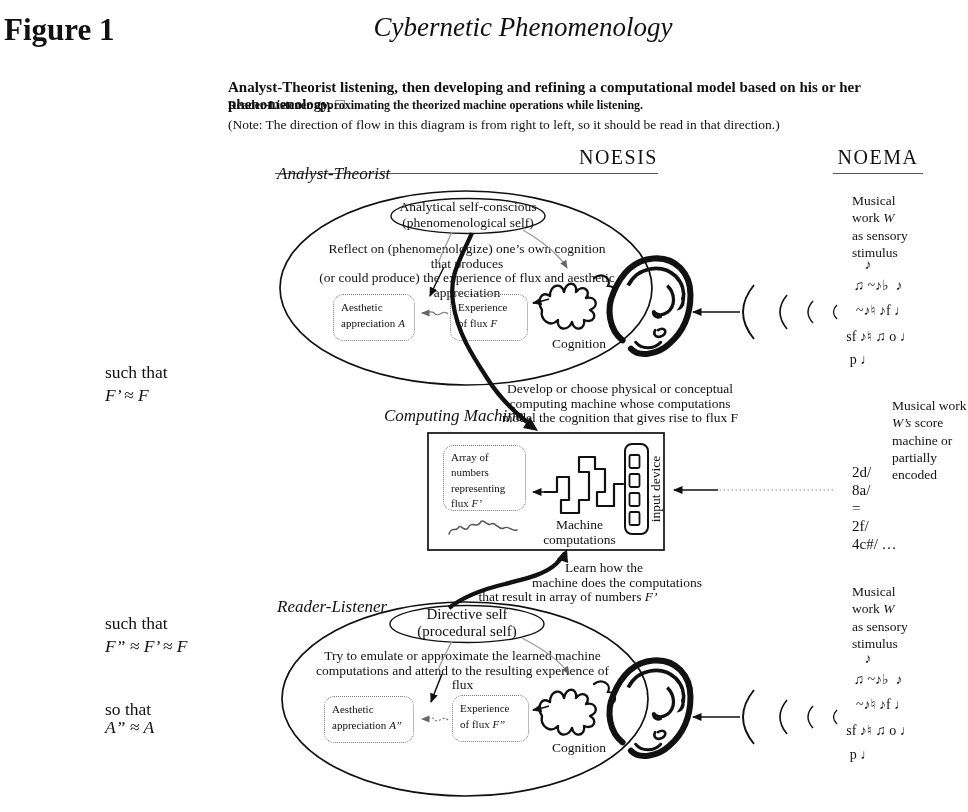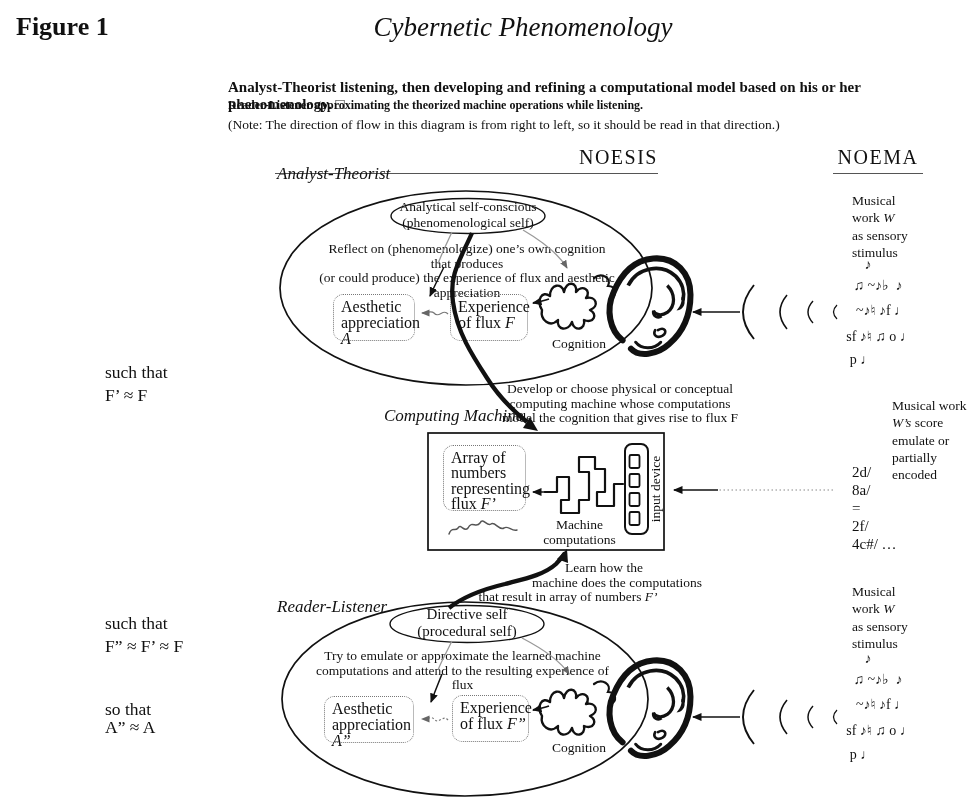--- a/index.html
+++ b/index.html
@@ -7,34 +7,34 @@
             font-family:"Liberation Serif", serif; color:#111; overflow:hidden; }
   .abs { position:absolute; }
   .s13 { font-size:13.5px; line-height:14.5px; }
   .ctr { text-align:center; }
   .it  { font-style:italic; }
   .bold{ font-weight:bold; }
   .script { font-style:italic; font-size:17px; }
   .colhead { font-size:20px; letter-spacing:1.5px; text-align:center;
              border-bottom:1px solid #555; padding-bottom:4px; }
   .box { position:absolute; border:1.4px dotted #777; border-radius:10px;
-         box-sizing:border-box; padding:4px 0 0 7px; font-size:16px; line-height:16px; }
+         box-sizing:border-box; padding:4px 0 0 7px; font-size:11px; line-height:16px; }
   .margin-label { font-size:17.5px; line-height:21px; }
-  .margin-formula { font-size:17.5px; }
+  .margin-formula { font-size:17.5px; font-style:italic; }
   .noema-txt { font-size:13.5px; line-height:17.3px; }
   .notes-line { font-size:14px; white-space:pre; text-align:center; width:120px; }
   .code-line { font-size:15px; line-height:18px; }
   svg.overlay { position:absolute; left:0; top:0; pointer-events:none; }
 </style>
 </head>
 <body>
 
 <div id="canvas">
 
-  <div class="abs bold" style="left:16px; top:12px; font-size:26px;">Figure 1</div>
+  <div class="abs bold" style="left:4px; top:12px; font-size:31px;">Figure 1</div>
   <div class="abs ctr it" style="left:323px; top:12px; width:400px; font-size:27px;">Cybernetic Phenomenology</div>
 
   <div class="abs bold" style="left:228px; top:79px; width:720px; font-size:15px;">Analyst-Theorist listening, then developing and refining a computational model based on his or her phenomenology. □</div>
   <div class="abs bold" style="left:228px; top:98px; width:720px; font-size:12px;">Reader-Listener approximating the theorized machine operations while listening.</div>
   <div class="abs" style="left:228px; top:117px; width:720px; font-size:13.5px;">(Note: The direction of flow in this diagram is from right to left, so it should be read in that direction.)</div>
 
   <div class="abs colhead" style="left:275px; top:146px; width:383px;text-align:right;">NOESIS</div>
   <div class="abs colhead" style="left:833px; top:146px; width:90px;">NOEMA</div>
 
   <div class="abs margin-label" style="left:105px; top:362px;">such that</div>
@@ -117,21 +117,21 @@
     <div class="abs notes-line" style="left:808px; top:257px;">♪</div>
     <div class="abs notes-line" style="left:818px; top:277px;">♫ ~♪♭  ♪</div>
     <div class="abs notes-line" style="left:822px; top:302px;">~♪♮ ♪f ♩</div>
     <div class="abs notes-line" style="left:820px; top:328px;">sf ♪♮ ♫ o ♩</div>
     <div class="abs notes-line" style="left:802px; top:352px;">p ♩</div>
   </div>
 
   <div class="abs noema-txt" style="left:892px; top:397px;">
     <div>Musical work</div>
     <div><span class="it">W’s</span><span> score</span></div>
-    <div>emulate or</div>
+    <div>machine or</div>
     <div>partially encoded</div>
   </div>
   <div class="abs" style="left:852px; top:463px;">
     <div class="code-line">2d/</div>
     <div class="code-line">8a/</div>
     <div class="code-line">=</div>
     <div class="code-line">2f/</div>
     <div class="code-line">4c#/ …</div>
   </div>
 

